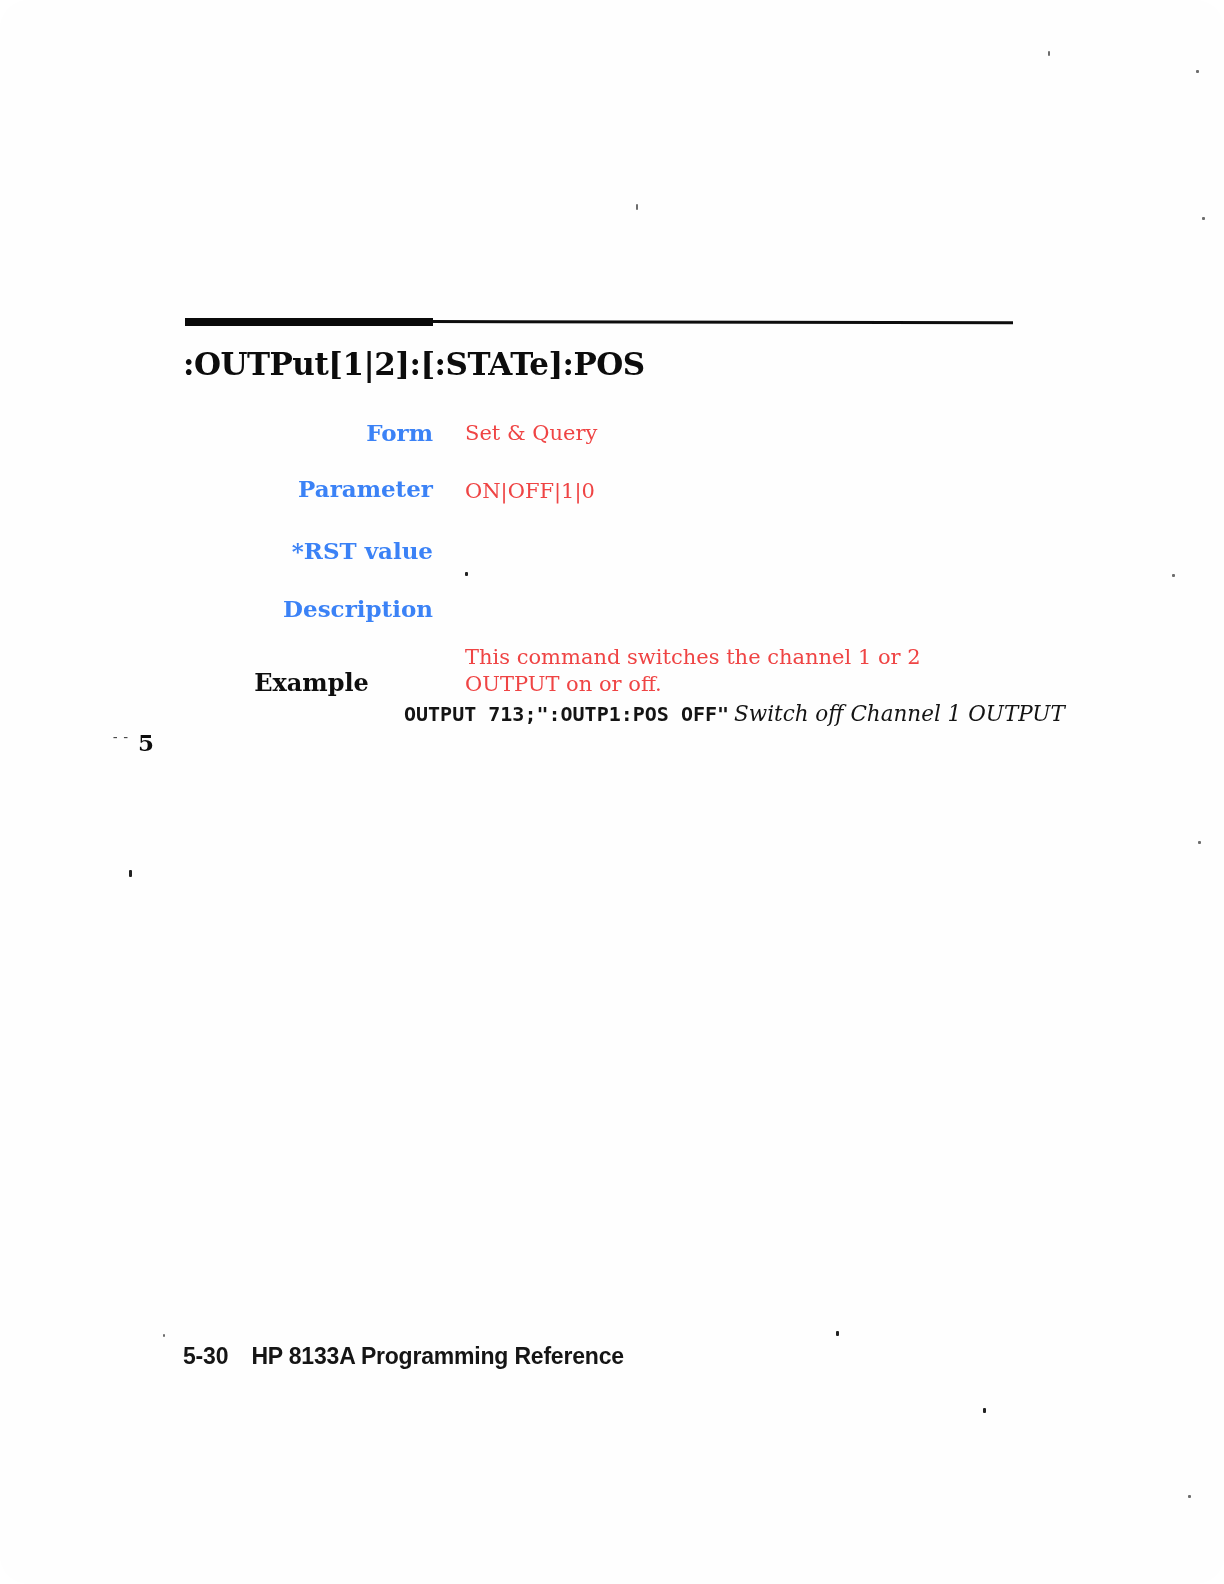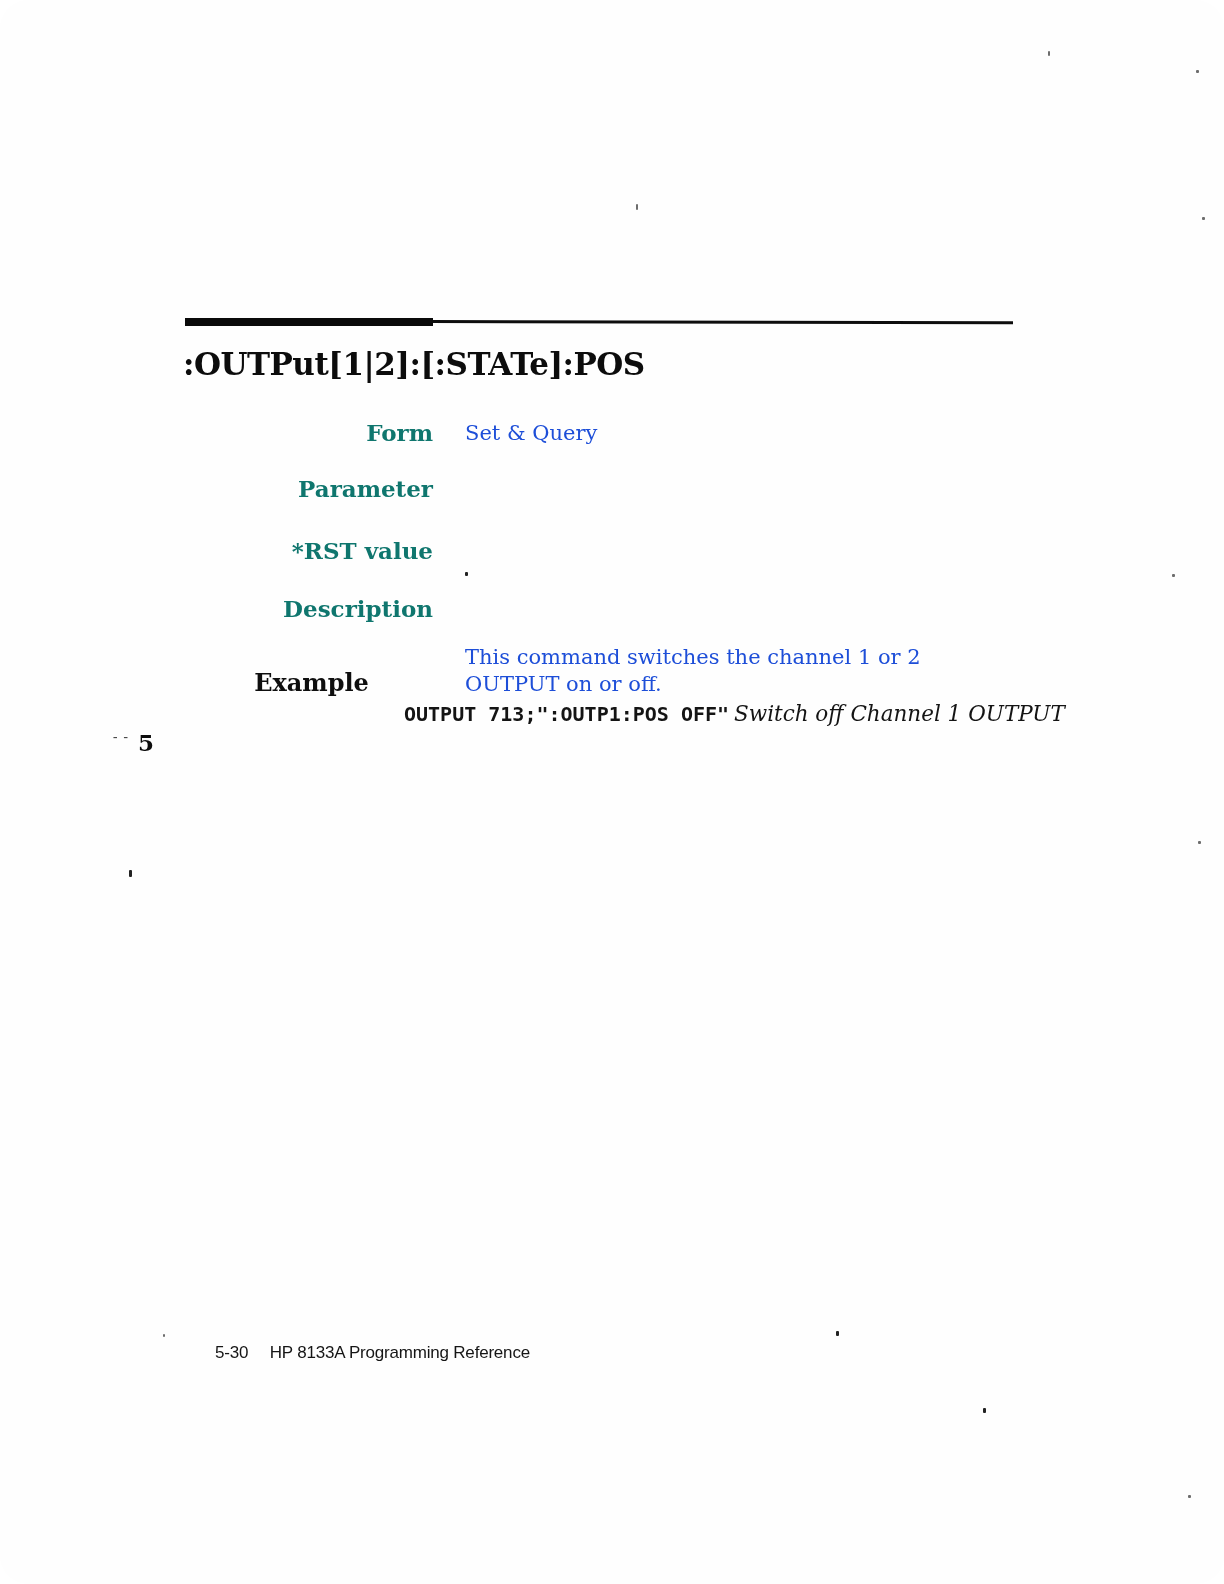--- a/index.html
+++ b/index.html
@@ -52,29 +52,29 @@
 
   
   .field-label {
     position: absolute;
     left: 150px;
     width: 283px;
     text-align: right;
     font-size: 23px;
     font-weight: bold;
     white-space: nowrap;
-    color: #0f766e;
+    color: #3b82f6;
   }
   .field-value {
     position: absolute;
     left: 465px;
     width: 556px;
     font-size: 21px;
     line-height: 27px;
-    color: #1d4ed8;
+    color: #ef4444;
   }
   .row-form-label        { top: 419px; }
   .row-form-value        { top: 420px; }
   .row-parameter-label   { top: 475px; }
   .row-parameter-value   { top: 478px; }
   .row-rst-label         { top: 537px; }
   .row-rst-value         { top: 538px; }
   .row-description-label { top: 595px; }
   .row-description-value { top: 596px; margin-top: 48px; }
 
@@ -129,26 +129,25 @@
     font-weight: bold;
     color: #0d0d0d;
   }
 
   
   .footer {
     position: absolute;
     left: 183px;
     top: 1343px;
     font-family: "Liberation Sans", sans-serif;
-    font-weight: normal;
-    font-size: 17px;
+    font-weight: bold;
+    font-size: 23px;
     letter-spacing: -0.2px;
     white-space: nowrap;
     color: #151515;
-    margin-left: 32px;
   }
   .footer .doc-title {
     margin-left: 17px;
   }
 
   
   .speck {
     position: absolute;
     background: #6d6d6d;
     border-radius: 1px;
@@ -162,20 +161,21 @@
 
   <div class="rule-thick"></div>
   <div class="rule-thin"></div>
 
   <div class="cmd-title">:OUTPut[1|2]:[:STATe]:POS</div>
 
   <div class="field-label row-form-label">Form</div>
   <div class="field-value row-form-value">Set &amp; Query</div>
 
   <div class="field-label row-parameter-label">Parameter</div>
+  <div class="field-value row-parameter-value">ON|OFF|1|0</div>
 
   <div class="field-label row-rst-label">*RST value</div>
 
   <div class="field-label row-description-label">Description</div>
   <div class="field-value row-description-value">This command switches the channel 1 or 2 OUTPUT on or off.</div>
 
   <div class="example-label">Example</div>
   <div class="example-code">OUTPUT 713;":OUTP1:POS OFF"</div>
   <div class="example-comment">Switch off Channel 1 OUTPUT</div>
 

